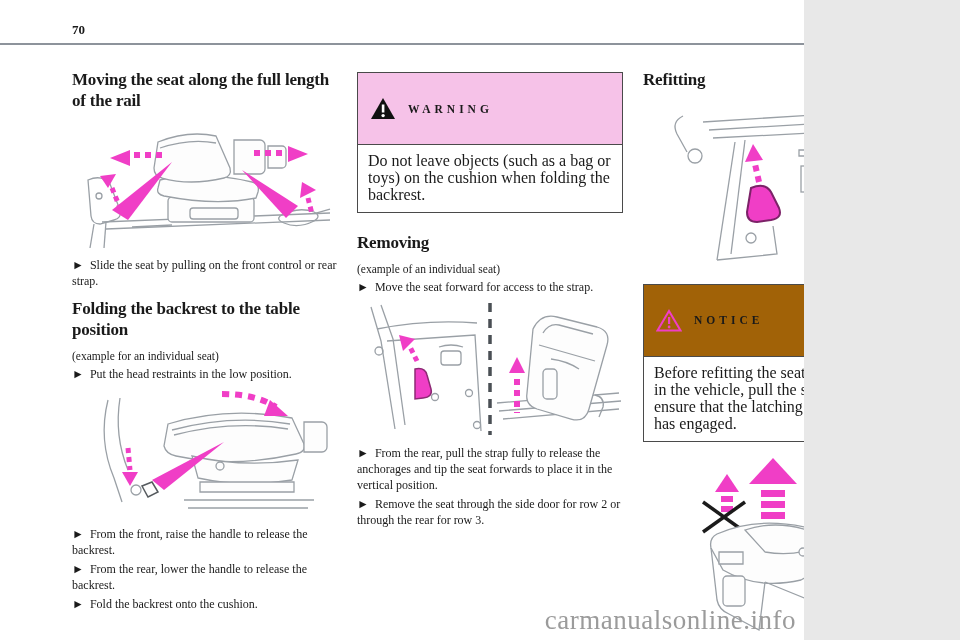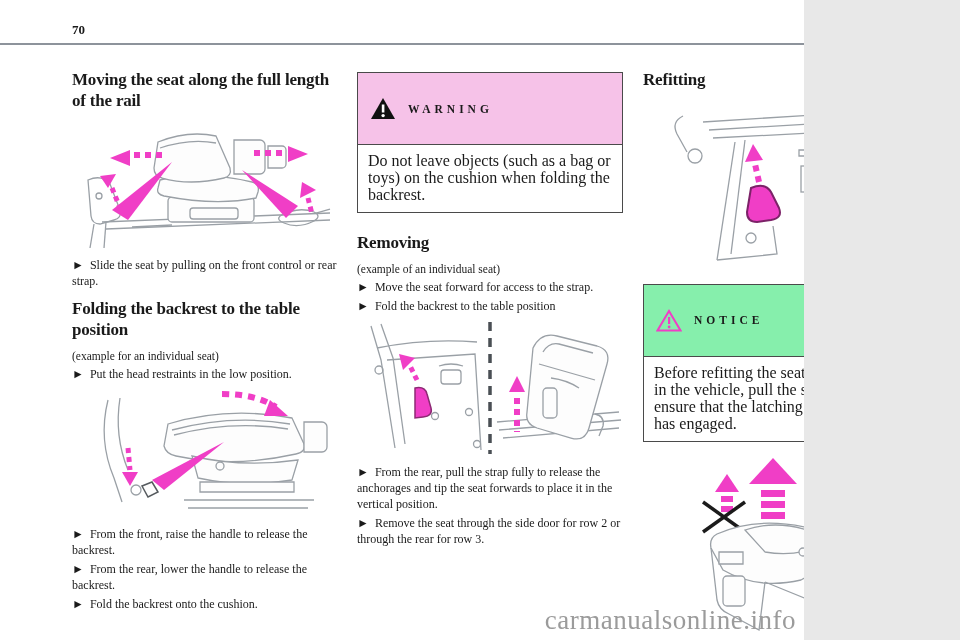--- a/index.html
+++ b/index.html
@@ -13,21 +13,21 @@
   .col1{left:72px;width:268px;}
   .col2{left:357px;width:266px;}
   .col3{left:643px;width:267px;}
   h2{font-size:17px;line-height:1.22;font-weight:bold;margin:0 0 7px 0;letter-spacing:-0.2px;}
   .para{font-size:12px;line-height:16px;margin:0 0 3px 0;white-space:pre-wrap;}
   .note{font-size:11.5px;line-height:16px;margin:0 0 2px 0;}
   .illus{display:block;margin:4px 0 6px 0;}
   .alert{border:1px solid #4a4a4a;background:#fff;margin:2px 0 20px 0;}
   .alert-header{display:flex;align-items:center;gap:12px;padding:24px 12px;border-bottom:1px solid #4a4a4a;}
   .alert-header.warning{background:#f6c2e8;}
-  .alert-header.notice{background:#86efac;}
+  .alert-header.notice{background:#a16207;}
   .alert-title{font-size:11.5px;font-weight:bold;letter-spacing:4px;}
   .alert-body{padding:7px 10px 9px 10px;font-size:16px;line-height:17px;}
   .watermark{
     position:absolute;right:8px;bottom:4px;font-size:27px;color:#9b9b9b;
     letter-spacing:0.5px;
     text-align:center;
   }
 </style>
 </head>
 <body>
@@ -121,21 +121,20 @@
           <circle cx="13.1" cy="18.6" r="1.7" fill="#fff"></circle>
         </svg>
         <span class="alert-title">WARNING</span>
       </div>
       <div class="alert-body">Do not leave objects (such as a bag or toys) on the cushion when folding the backrest.</div>
     </div>
 
     <h2>Removing</h2>
     <p class="note">(example of an individual seat)</p>
     <p class="para">►  Move the seat forward for access to the strap.</p>
-    <p class="para">►  Fold the backrest to the table position</p>
 
     <svg class="illus" width="266" height="140" viewBox="0 0 266 140">
       <line x1="133" y1="4" x2="133" y2="136" stroke="#4a4f54" stroke-width="3.5" stroke-dasharray="9 7"></line>
       <g stroke="#9aa0a6" fill="none" stroke-width="1.3">
         <path d="M14 8 l10 34 14 88"></path>
         <path d="M24 6 l12 34 12 86"></path>
         <path d="M20 30 q50 -10 100 -6"></path>
         <path d="M30 42 l88 -6 6 96"></path>
         <circle cx="22" cy="52" r="4"></circle>
         <rect x="84" y="52" width="20" height="14" rx="3"></rect>

